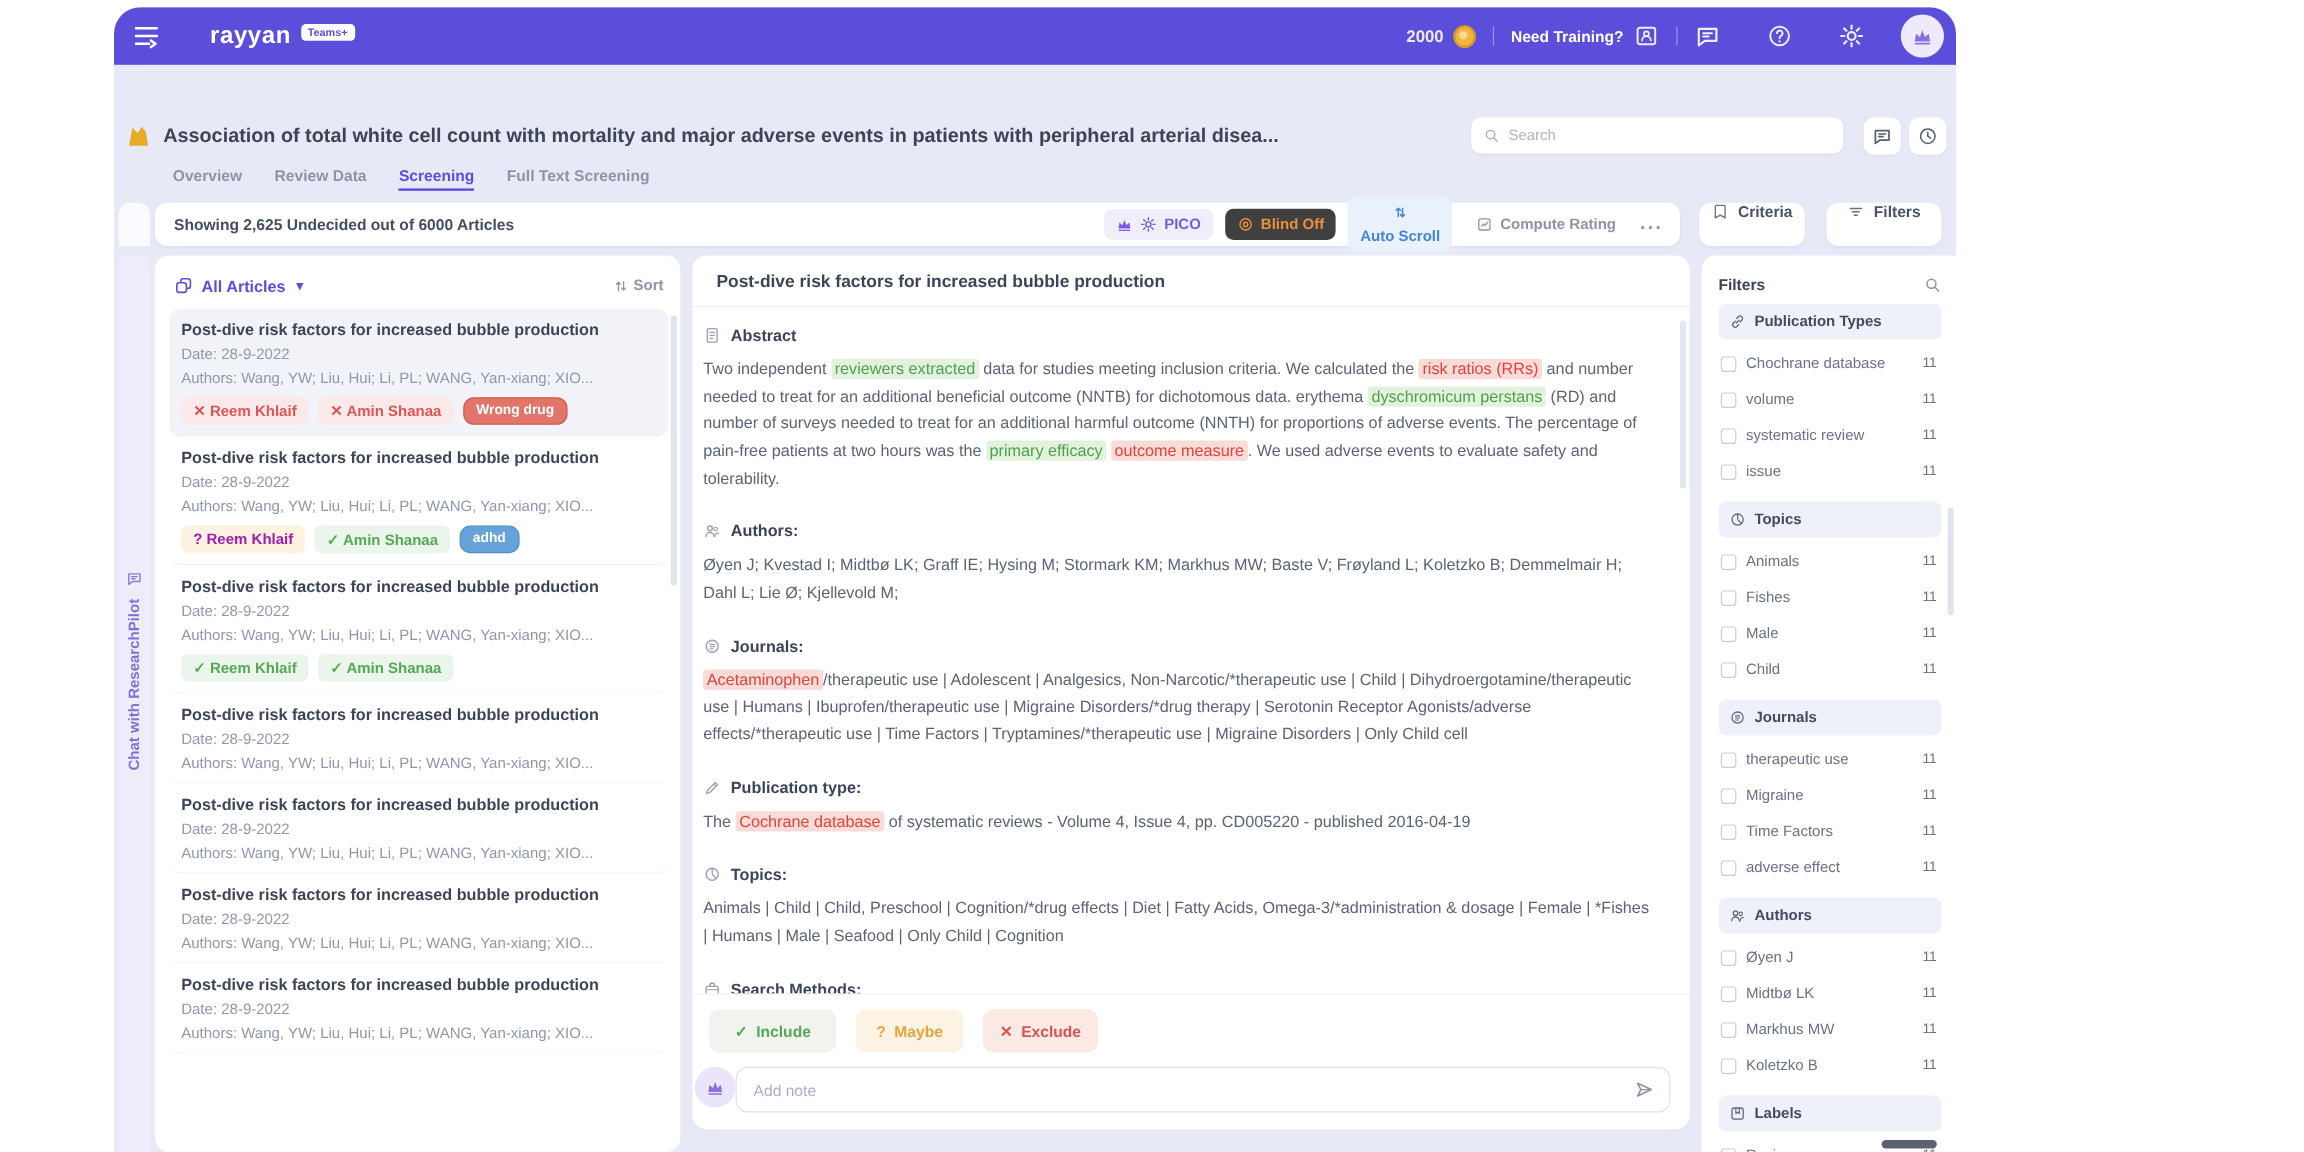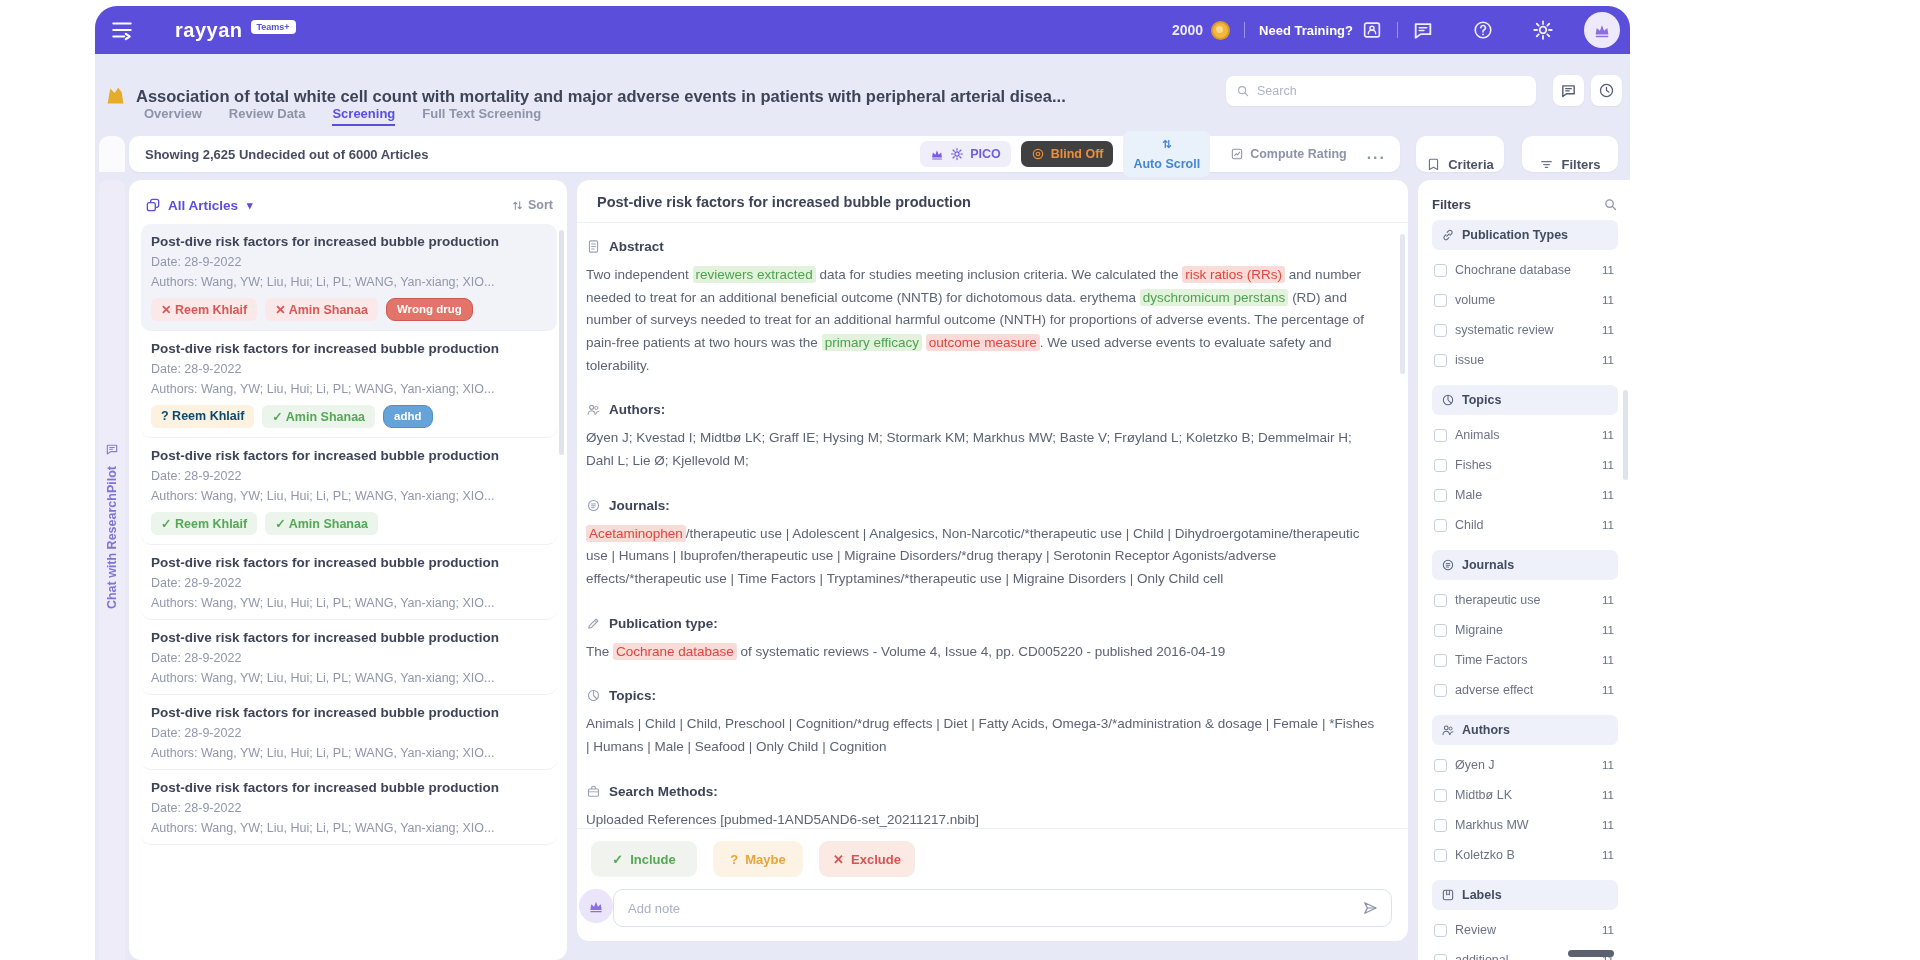--- a/index.html
+++ b/index.html
@@ -26,21 +26,21 @@
     border-radius:50%; background:#f9d98a; }
   .top-div { width:1px; height:16px; background:rgba(255,255,255,.4); margin:0 14px; }
   .training { display:flex; align-items:center; gap:8px; font-size:13px; font-weight:700; color:#fff; cursor:pointer; }
   .top-ic { width:22px; height:22px; color:#efedff; cursor:pointer; }
   .top-gap { width:38px; }
   .avatar { width:36px; height:36px; border-radius:50%; background:#efeafb; display:flex;
     align-items:center; justify-content:center; color:#8a6fe0; margin-left:30px; margin-right:2px; cursor:pointer; }
   .avatar svg { width:18px; height:18px; }
 
   
-  .title-row { height:52px; flex:0 0 auto; display:flex; align-items:flex-end; padding:0 8px 0 10px; }
+  .title-row { height:52px; flex:0 0 auto; display:flex; align-items:center; padding:0 8px 0 10px;margin-top:33px; }
   .review-ic { width:21px; height:21px; color:#e6ac28; flex:0 0 auto; }
   .page-title { flex:1; margin-left:10px; font-size:16.5px; font-weight:700; color:#3d4458;
     white-space:nowrap; overflow:hidden; text-overflow:ellipsis; }
   .search-box { width:310px; height:30px; background:#fff; border-radius:8px; display:flex;
     align-items:center; padding:0 10px; gap:7px; color:#a9b0c4; margin-right:10px;
     box-shadow:0 1px 2px rgba(60,70,110,.06); }
   .search-box svg { width:14px; height:14px; color:#a9b0c4; }
   .search-box input { border:none; outline:none; flex:1; font-size:12.5px; color:#57607a;
     font-family:"Liberation Sans", sans-serif; background:transparent; }
   .search-box input::placeholder { color:#aeb5c8; }
@@ -63,21 +63,21 @@
   .status-spacer { flex:1; }
   .tchip { display:flex; align-items:center; gap:6px; font-size:12.5px; font-weight:600;
     padding:6px 10px; border-radius:7px; margin-left:10px; cursor:pointer; white-space:nowrap;text-align:center; }
   .tchip svg { width:14px; height:14px; }
   .tchip.pico { background:#f1eefb; color:#6d5fe0; }
   .tchip.pico .crown { color:#7b5be6; }
   .tchip.blind { background:#404040; color:#e98f3e; }
   .tchip.scroll { background:#e9f1fb; color:#4486d6;flex-direction:column; }
   .tchip.rating { background:transparent; color:#8d94a9; }
   .more-dots { color:#8d94a9; font-weight:700; letter-spacing:2px; margin:0 6px 0 10px; cursor:pointer; }
-  .side-btn { background:#fff; border-radius:10px; display:flex; align-items:flex-end; justify-content:center;
+  .side-btn { background:#fff; border-radius:10px; display:flex; align-items:flex-start; justify-content:center;
     gap:7px; font-size:13px; font-weight:600; color:#4a5268; cursor:pointer;
     box-shadow:0 1px 2px rgba(60,70,110,.05); }
   .side-btn svg { width:15px; height:15px; color:#6a7288; }
   .btn-criteria { width:88px; margin-left:16px; }
   .btn-filters { width:96px; margin-left:18px; }
 
   
   .body-row { flex:1; min-height:0; display:flex; padding-left:4px; }
   .chat-strip { width:26px; flex:0 0 auto; background:#efecfa; border-radius:8px 8px 0 0;
     display:flex; flex-direction:column; align-items:center; padding-top:262px; gap:10px;
@@ -102,21 +102,21 @@
   .aitem { padding:10px 10px 9px; border-bottom:1px solid #eef0f6; border-radius:10px; cursor:pointer; }
   .aitem.selected { background:#f1f3f8; }
   .atitle { font-size:13.5px; font-weight:700; color:#3d4458; white-space:nowrap; overflow:hidden;
     text-overflow:ellipsis; }
   .ameta { font-size:12.5px; color:#9097ab; margin-top:6px; white-space:nowrap; overflow:hidden;
     text-overflow:ellipsis; }
   .achips { display:flex; gap:8px; margin-top:9px; }
   .chip { font-size:12.5px; font-weight:700; padding:4px 10px; border-radius:6px; white-space:nowrap; }
   .chip-exclude { color:#d95757; background:#fbe9e9; }
   .chip-include { color:#55a855; background:#ebf5eb; }
-  .chip-maybe   { color:#0c4a6e; background:#fdf2e0; }
+  .chip-maybe   { color:#a21caf; background:#fdf2e0; }
   .chip-label-red  { background:#e2746a; color:#fff; border:1.5px solid #cf5a50; border-radius:9px; font-size:11.5px; }
   .chip-label-blue { background:#66a3d9; color:#fff; border:1.5px solid #4b8ecb; border-radius:9px; font-size:11.5px; }
   .list-scroll { position:absolute; right:3px; top:50px; width:5px; height:225px;
     background:#dfe3ec; border-radius:3px; }
 
   
   .main-col { flex:1; min-width:0; background:#fff; border-radius:12px; margin-right:10px;
     margin-bottom:19px; display:flex; flex-direction:column; min-height:0; position:relative; }
   .mtitle { flex:0 0 auto; padding:14px 20px 12px; font-size:14.5px; font-weight:700; color:#3d4458;
     border-bottom:1px solid #edf0f6; }

